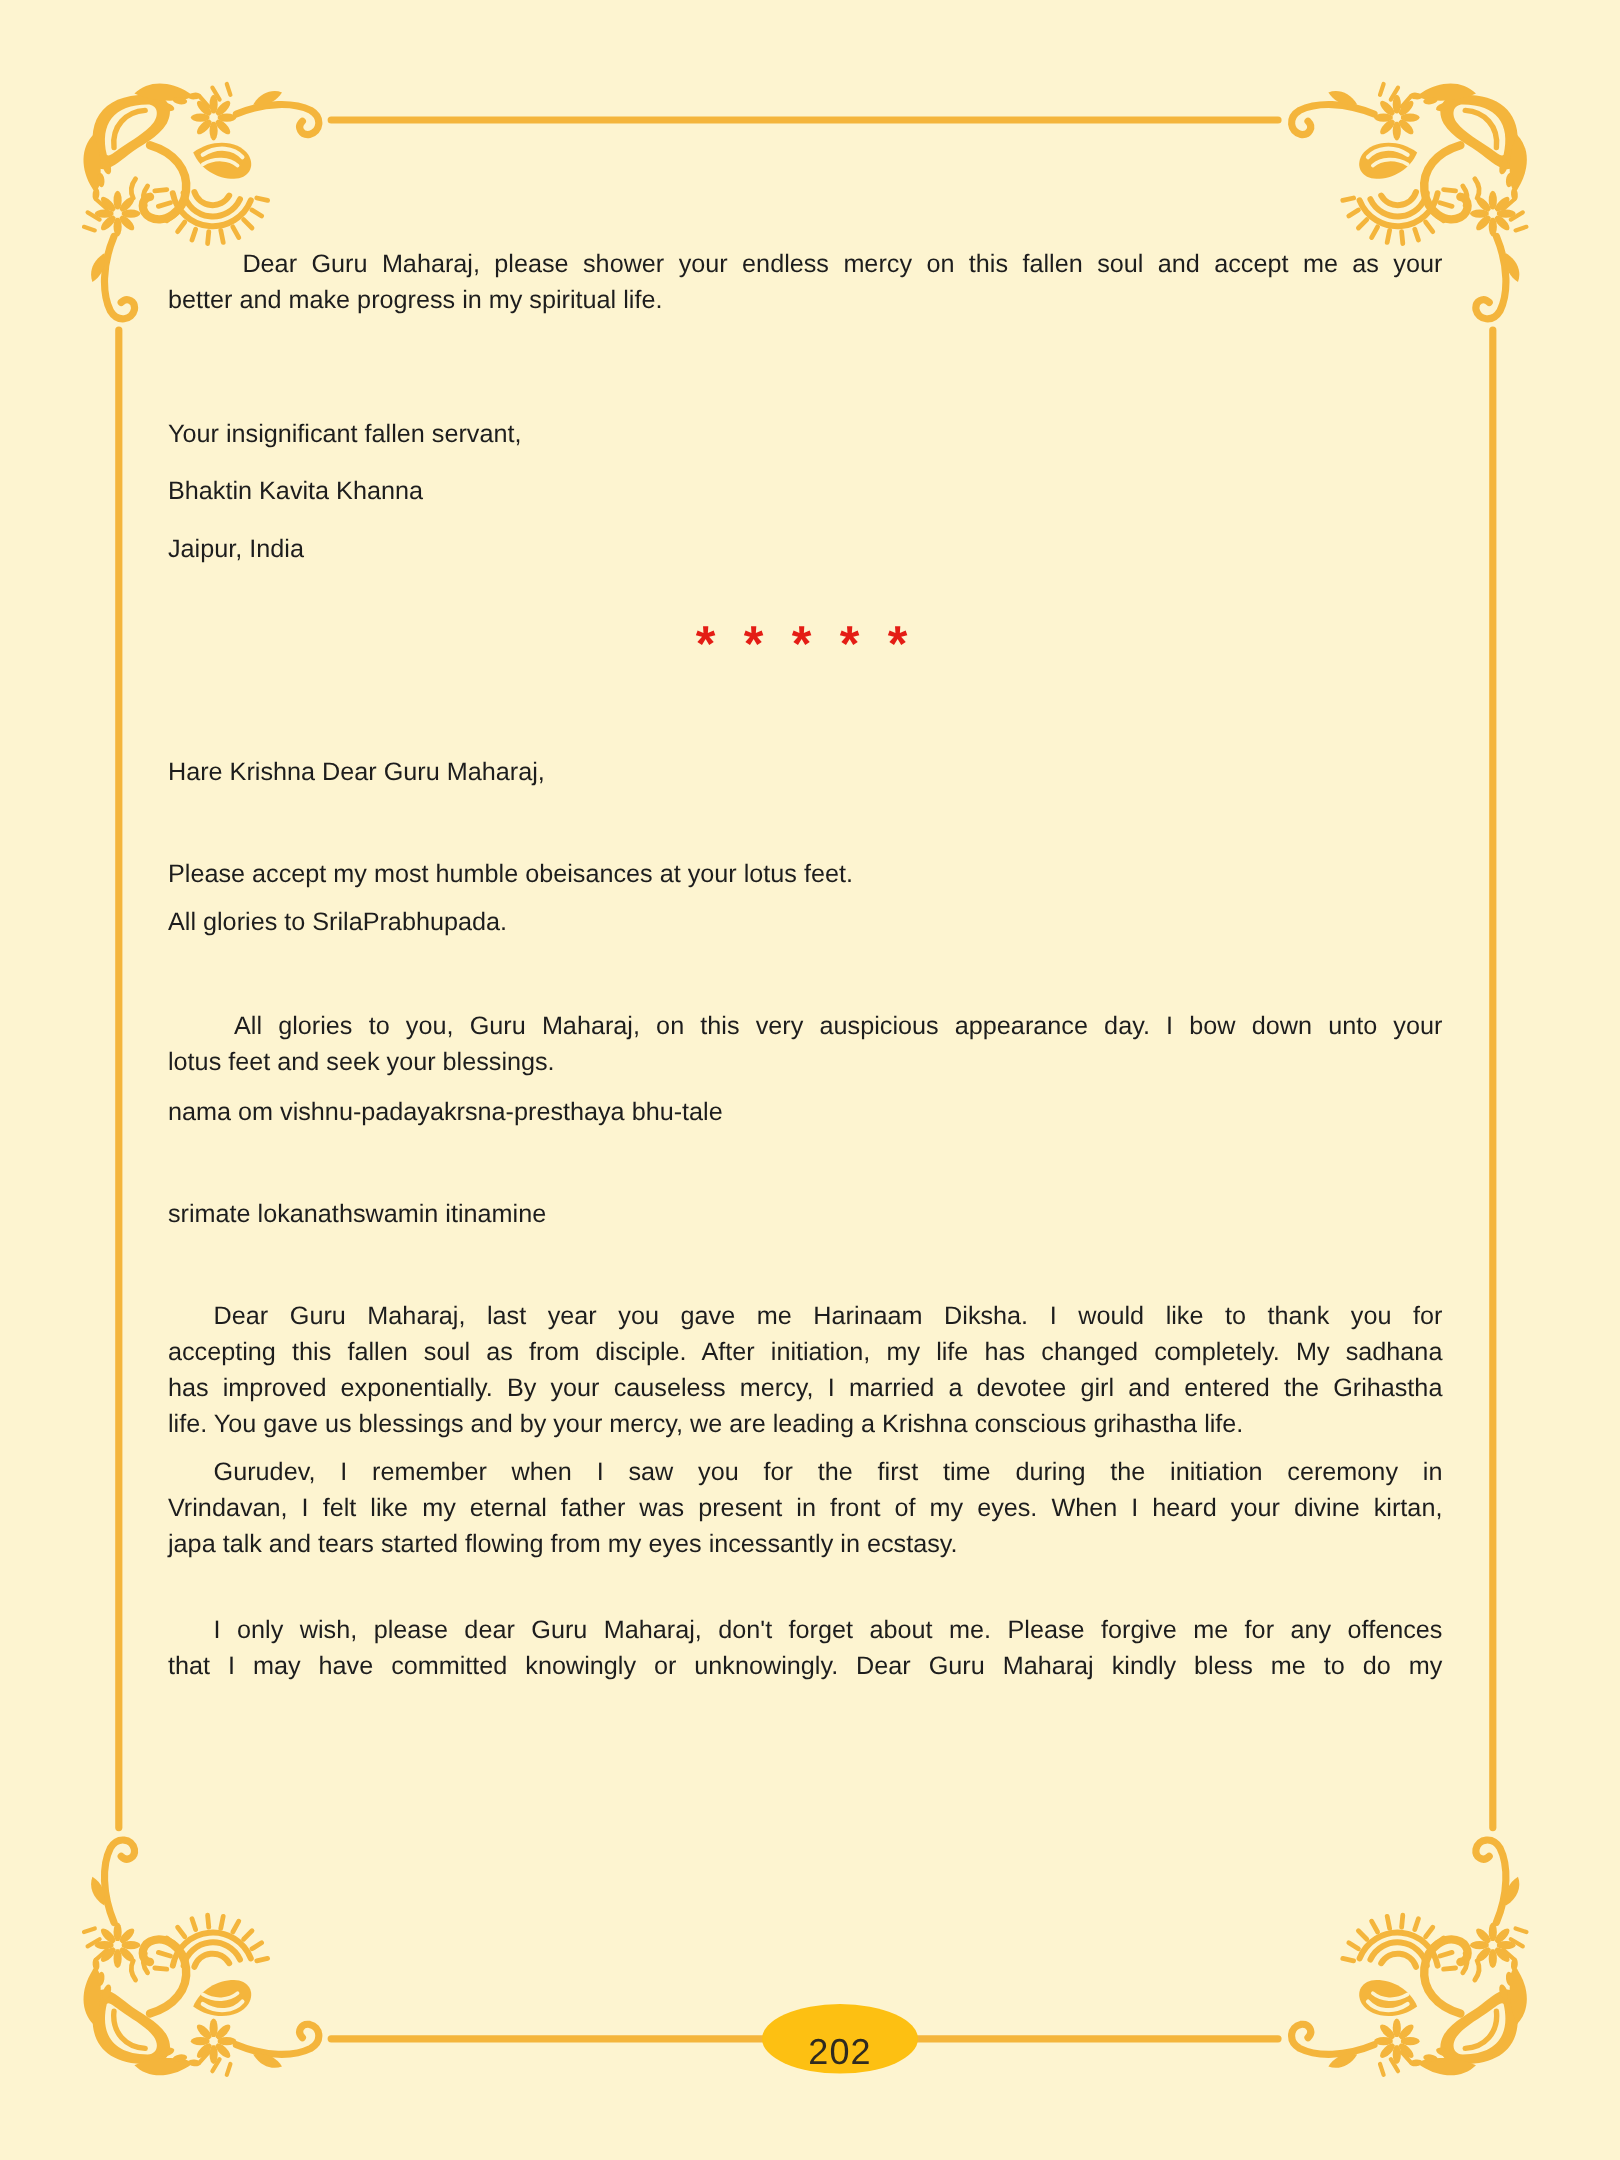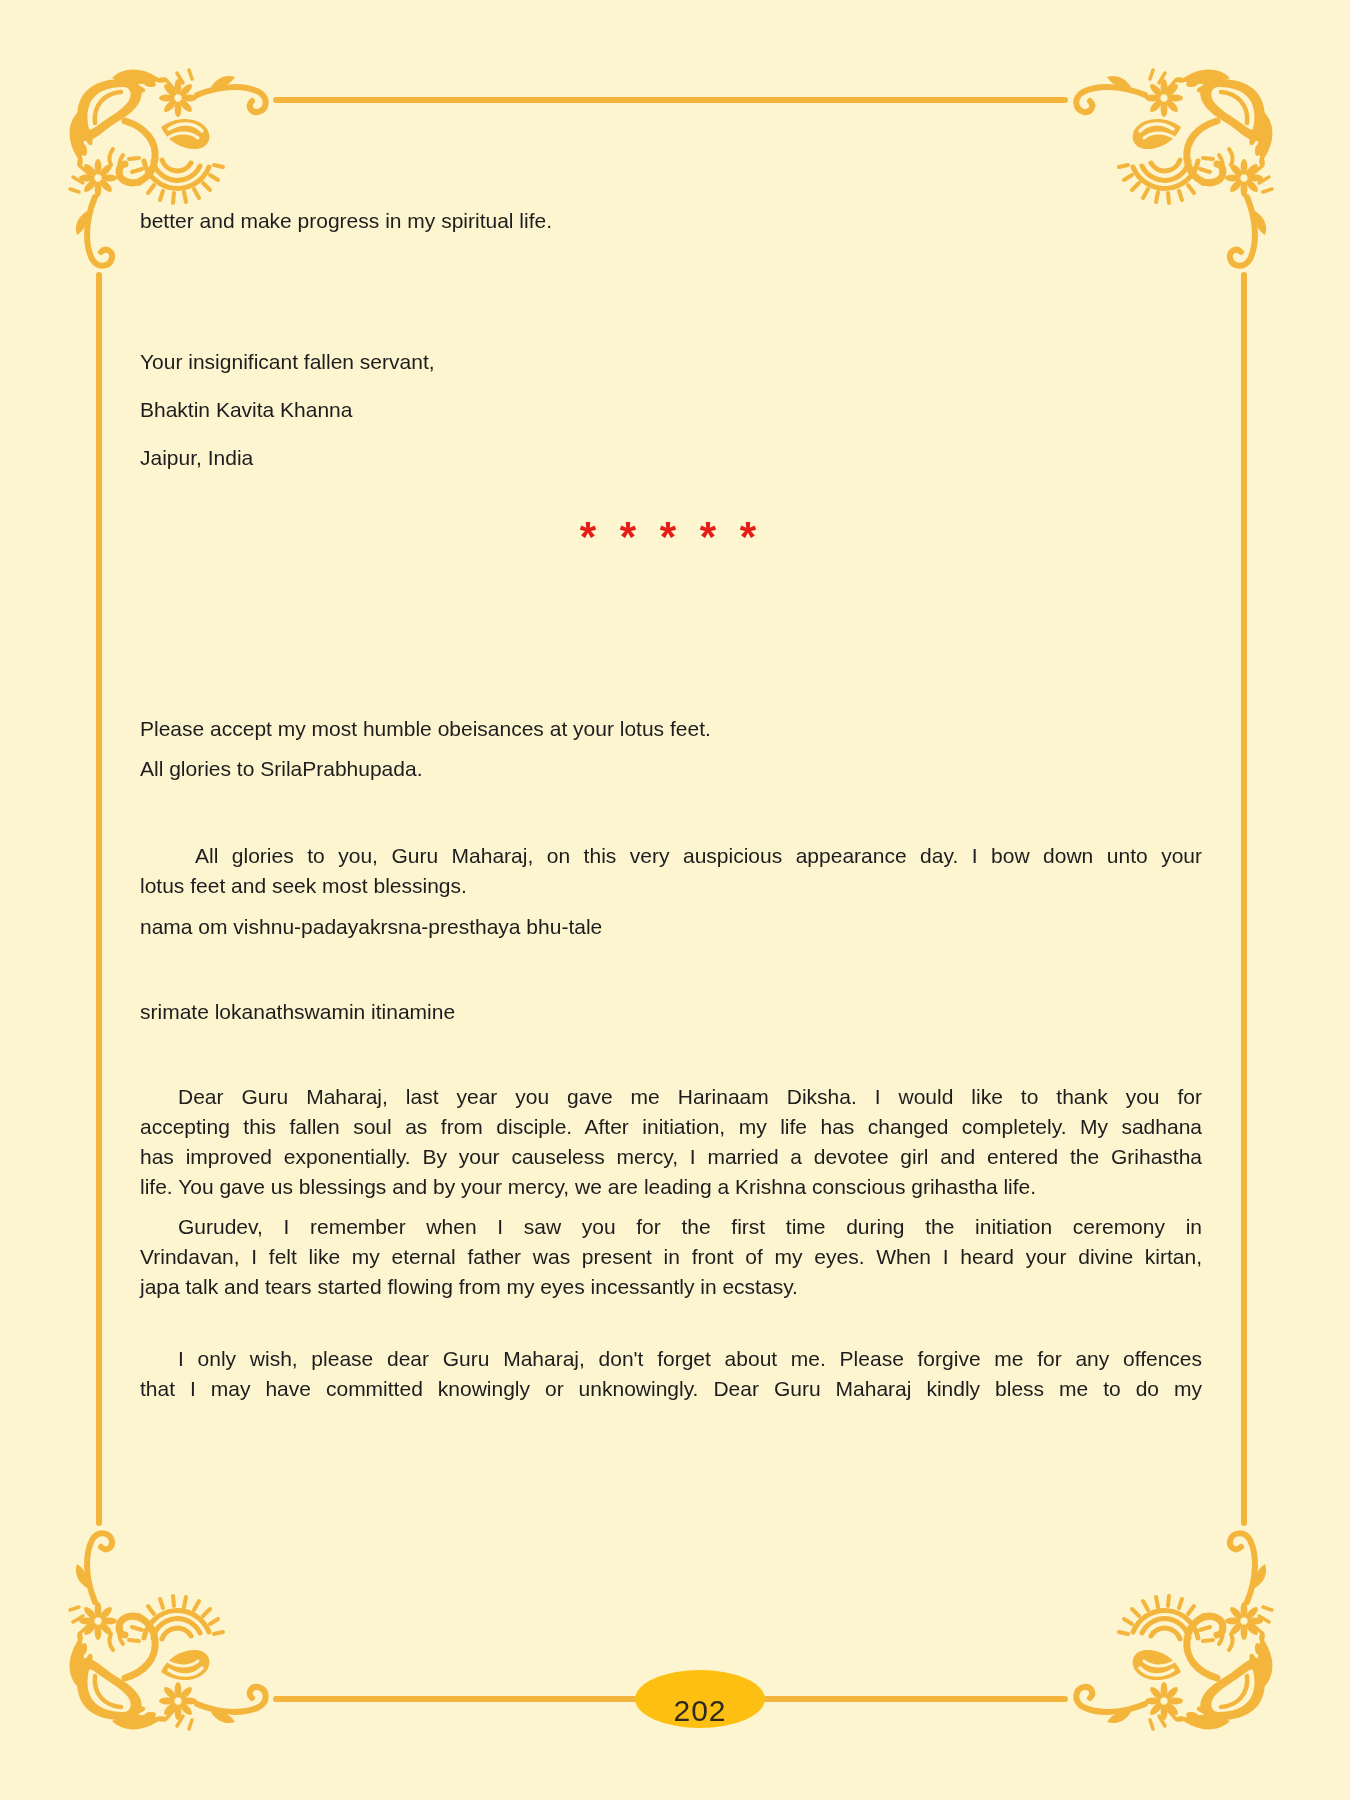--- a/index.html
+++ b/index.html
@@ -338,46 +338,50 @@
   <div class="bline left"></div>
   <div class="bline right"></div>
 
   <div class="badge">
     <span>202</span>
   </div>
 
   <main class="content">
 
     <div class="block" style="top:206px">
+      <div class="ln j i62">Dear Guru Maharaj, please shower your endless mercy on this fallen soul and accept me as your</div>
       <div class="ln">better and make progress in my spiritual life.</div>
     </div>
 
     <div class="block" style="top:347px">
       <div class="ln">Your insignificant fallen servant,</div>
     </div>
     <div class="block" style="top:395px">
       <div class="ln">Bhaktin Kavita Khanna</div>
     </div>
     <div class="block" style="top:443px">
       <div class="ln">Jaipur, India</div>
     </div>
 
     <div class="stars">* * * * *</div>
 
+    <div class="block" style="top:629px">
+      <div class="ln">Hare Krishna Dear Guru Maharaj,</div>
+    </div>
 
     <div class="block" style="top:714px">
       <div class="ln">Please accept my most humble obeisances at your lotus feet.</div>
     </div>
     <div class="block" style="top:754px">
       <div class="ln">All glories to SrilaPrabhupada.</div>
     </div>
 
     <div class="block" style="top:841px">
       <div class="ln j i55">All glories to you, Guru Maharaj, on this very auspicious appearance day. I bow down unto your</div>
-      <div class="ln">lotus feet and seek most blessings.</div>
+      <div class="ln">lotus feet and seek your blessings.</div>
     </div>
 
     <div class="block" style="top:912px">
       <div class="ln">nama om vishnu-padayakrsna-presthaya bhu-tale</div>
     </div>
     <div class="block" style="top:997px">
       <div class="ln">srimate lokanathswamin itinamine</div>
     </div>
 
     <div class="block" style="top:1082px">

